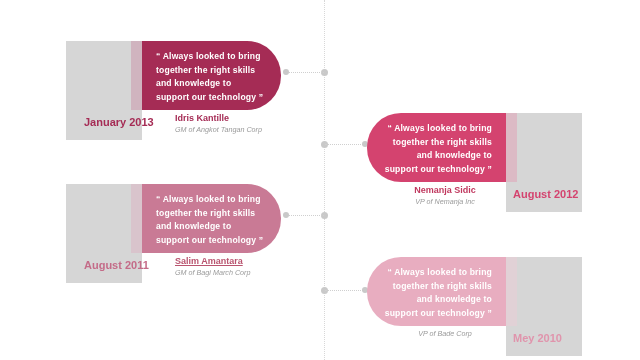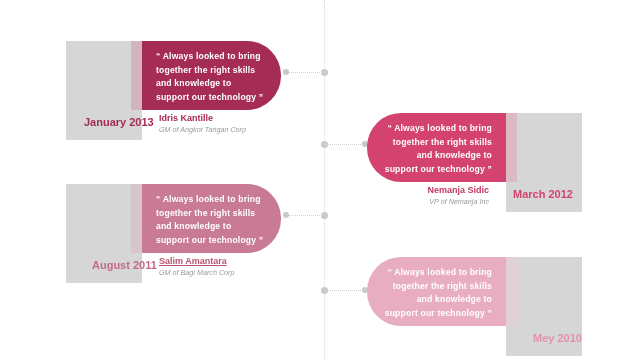--- a/index.html
+++ b/index.html
@@ -88,23 +88,24 @@
   .bubble.right-side {
     border-top-left-radius: 34px;
     border-bottom-left-radius: 34px;
     text-align: right;
     padding: 9px 14px 9px 15px;
   }
 
   
   .person {
     position: absolute;
+    margin-left: 16px;
   }
   .person.align-left  { text-align: left; }
-  .person.align-right { text-align: right; }
+  .person.align-right { text-align: center; }
   .person-name {
     font-size: 9px;
     font-weight: bold;
     line-height: 12px;
     white-space: nowrap;
   }
   .person-role {
     font-size: 7.2px;
     font-style: italic;
     color: #9b9b9b;
@@ -166,46 +167,47 @@
 
     <div class="bubble right-side" style="left:367px; top:113px; width:139px; height:69px; background:#d4436f;">
       <span>“ Always looked to bring together the right skills and knowledge to support our technology ”</span>
     </div>
 
     <div class="person align-right" style="left:369px; top:184px; width:120px;">
       <div class="person-name" style="color:#c0395f;">Nemanja Sidic</div>
       <div class="person-role">VP of Nemanja Inc</div>
     </div>
 
-    <div class="date-label" style="left:513px; top:188px; color:#d4436f;">March 2012</div>
+    <div class="date-label" style="left:513px; top:188px; color:#d4436f;">August 2012</div>
   </div>
 
   <div class="entry">
     <div class="gray-panel" style="left:66px; top:184px; width:76px; height:99px;"></div>
     <div class="edge-strip" style="left:131px; top:184px; height:69px; background:#ddb0c0;"></div>
 
     <div class="bubble left-side" style="left:142px; top:184px; width:139px; height:69px; background:#c97a95;">
       <span>“ Always looked to bring together the right skills and knowledge to support our technology ”</span>
     </div>
 
     <div class="person align-left" style="left:159px; top:255px;">
       <div class="person-name" style="color:#b9546f;text-decoration:underline;">Salim Amantara</div>
       <div class="person-role">GM of Bagi March Corp</div>
     </div>
 
-    <div class="date-label" style="left:92px; top:259px; color:#c46b88;">August 2011</div>
+    <div class="date-label" style="left:84px; top:259px; color:#c46b88;">August 2011</div>
   </div>
 
   <div class="entry">
     <div class="gray-panel" style="left:506px; top:257px; width:76px; height:99px;"></div>
     <div class="edge-strip" style="left:506px; top:257px; height:69px; background:#f0cdd8;"></div>
 
     <div class="bubble right-side" style="left:367px; top:257px; width:139px; height:69px; background:#e8adc0;">
       <span>“ Always looked to bring together the right skills and knowledge to support our technology ”</span>
     </div>
 
     <div class="person align-right" style="left:369px; top:328px; width:120px;">
-    </div>
-
-    <div class="date-label" style="left:533px; top:332px; color:#e094ac;">Mey 2010</div>
+      <div class="person-role">VP of Bade Corp</div>
+    </div>
+
+    <div class="date-label" style="left:513px; top:332px; color:#e094ac;">Mey 2010</div>
   </div>
 
 </div>
 
 </body></html>

